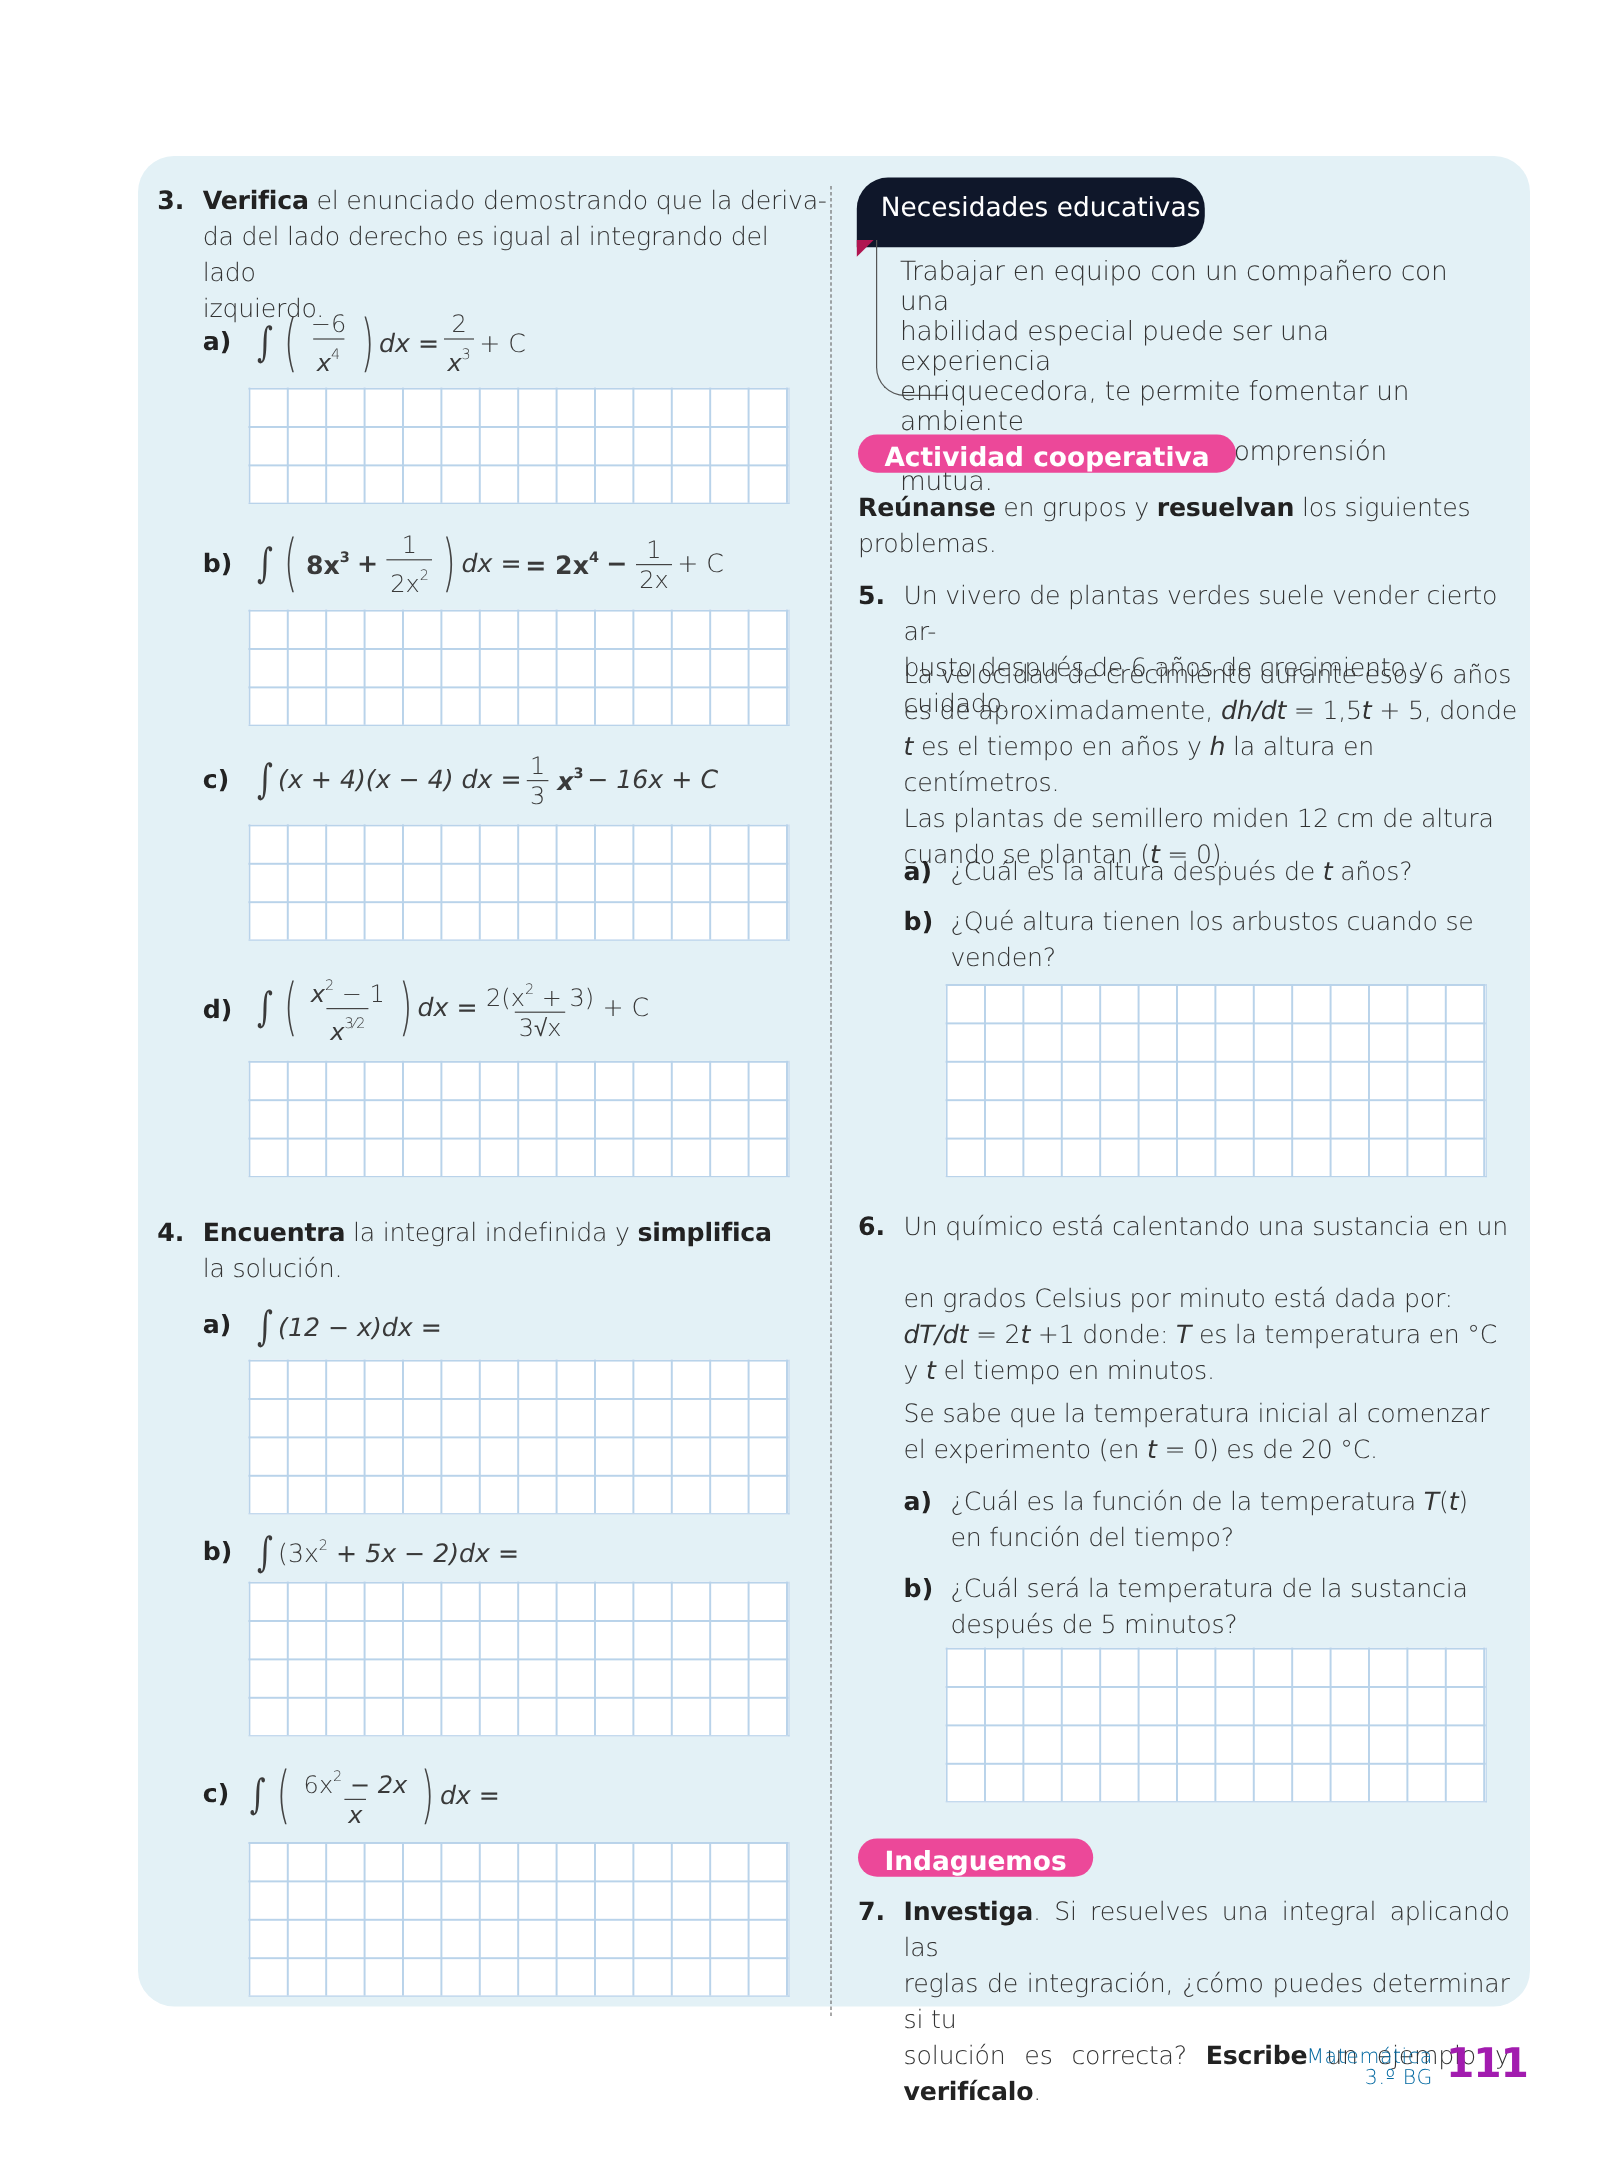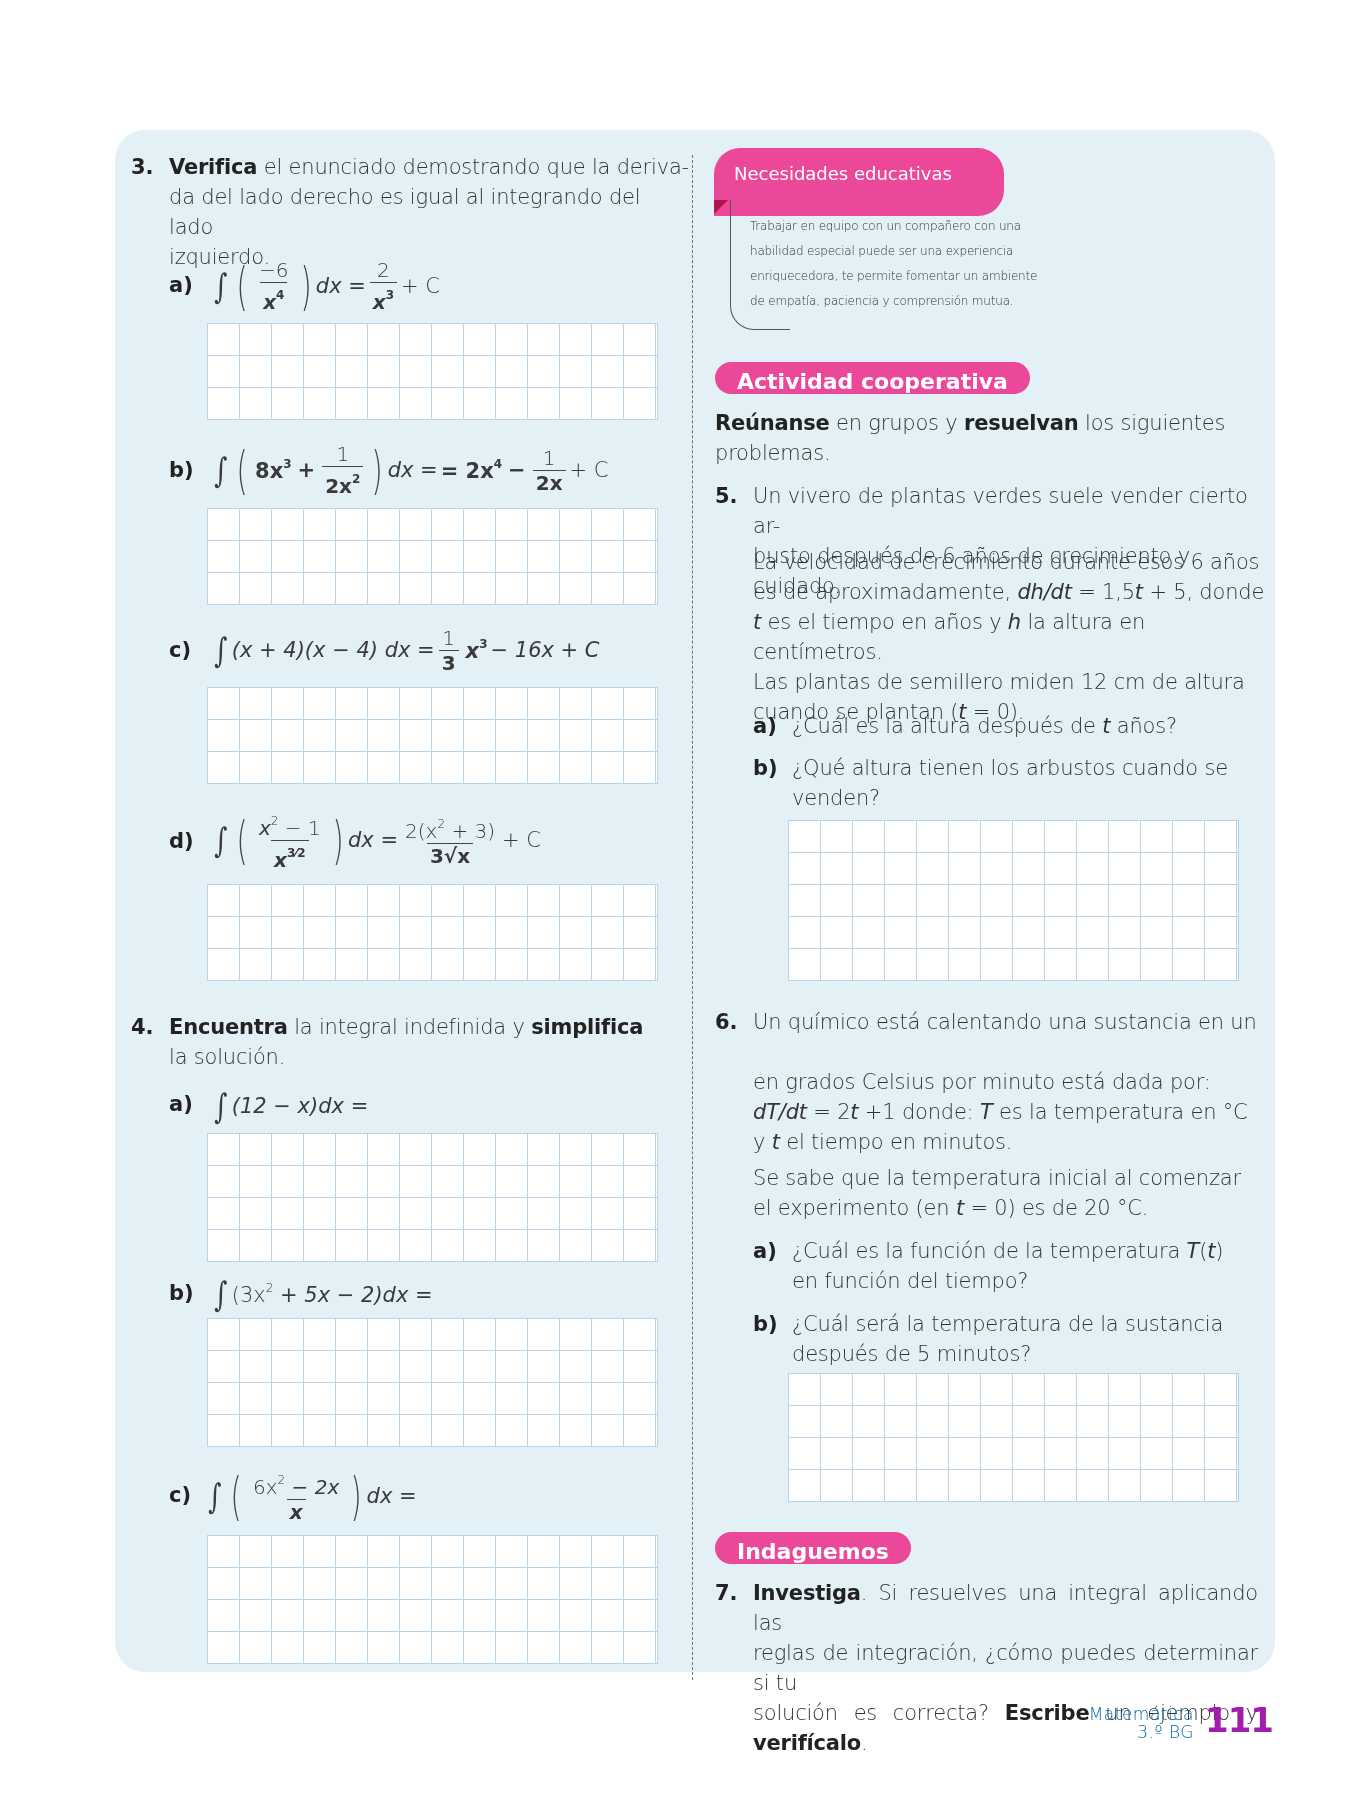--- a/index.html
+++ b/index.html
@@ -20,41 +20,41 @@
   .num { position: absolute; font-size: 21px; font-weight: 700; color: #222; line-height: 30px; }
   .lbl { position: absolute; font-size: 21px; font-weight: 700; color: #222; line-height: 30px; }
   .it { font-style: italic; }
 
   
   .math { position: absolute; font-family: "DejaVu Sans", sans-serif; font-size: 21px; color: #3a3a3a; font-weight: 300; display: flex; align-items: center; white-space: nowrap; }
   .int { font-size: 34px; font-family: "DejaVu Serif", serif; line-height: 1; margin-right: 2px; transform: scaleX(0.75); display: inline-block; }
   .paren { font-size: 52px; font-weight: 100; line-height: 1; transform: scaleX(0.55); display: inline-block; color: #444; }
   .frac { display: inline-flex; flex-direction: column; align-items: center; margin: 0 4px; font-size: 20px; line-height: 24px; }
   .frac .n { padding: 0 3px; }
-  .frac .d { border-top: 1.3px solid #444; padding: 0 3px; font-weight: bold; }
+  .frac .d { border-top: 1.3px solid #444; padding: 0 3px; }
   .sup { font-size: 12px; vertical-align: 10px; }
   .m { margin: 0 3px; font-weight: bold; }
 
   
   .grid {
     position: absolute;
     background-color: #ffffff;
     background-image:
       linear-gradient(to right, #b9d3ea 1.5px, transparent 1.5px),
       linear-gradient(to bottom, #b9d3ea 1.5px, transparent 1.5px);
     background-size: 32px 32px;
     border-right: 1.5px solid #b9d3ea;
     border-bottom: 1.5px solid #b9d3ea;
   }
 
   
   .tab-pink {
-    position: absolute; left: 714px; top: 148px; width: 290px; height: 68px;
-    background: #ec4899; border-radius: 26px 26px 26px 0; color: #fff;
-    font-size: 18px; font-weight: 400; line-height: 52px; padding-left: 20px;
+    position: absolute; left: 714px; top: 148px; width: 290px; height: 58px;
+    background: #0f172a; border-radius: 26px 26px 26px 0; color: #fff;
+    font-size: 22px; font-weight: 400; line-height: 52px; padding-left: 20px;
   }
   .tab-pink-fold {
     position: absolute; left: 714px; top: 200px; width: 0; height: 0;
     border-top: 14px solid #b01550; border-left: 14px solid transparent;
     transform: scaleX(-1);
   }
   .note-box {
     position: absolute; left: 730px; top: 200px; width: 60px; height: 130px;
     border-left: 1.3px solid #555; border-bottom: 1.3px solid #555;
     border-bottom-left-radius: 24px;
@@ -180,21 +180,21 @@
       <span class="d it">x</span>
     </span>
   <span class="paren">)</span>
   <span class="it">dx =</span>
 </div>
 <div class="grid" style="left:207px; top:1535px; width:451px; height:129px;"></div>
 
 <div class="tab-pink">Necesidades educativas</div>
 <div class="tab-pink-fold"></div>
 <div class="note-box"></div>
-<div class="txt" style="left:750px; top:214px; font-size:12px; line-height:25px; width:470px;">
+<div class="txt" style="left:750px; top:214px; font-size:22px; line-height:25px; width:470px;">
   <span>Trabajar en equipo con un compañero con una</span><br>
   <span>habilidad especial puede ser una experiencia</span><br>
   <span>enriquecedora, te permite fomentar un ambiente</span><br>
   <span>de empatía, paciencia y comprensión mutua.</span>
 </div>
 
 <div class="tab-blue" style="left:715px; top:362px;">Actividad cooperativa</div>
 <div class="txt" style="left:715px; top:408px; width:540px;">
   <span class="b">Reúnanse</span><span> en grupos y </span><span class="b">resuelvan</span><span> los siguientes</span><br>
   <span>problemas.</span>

